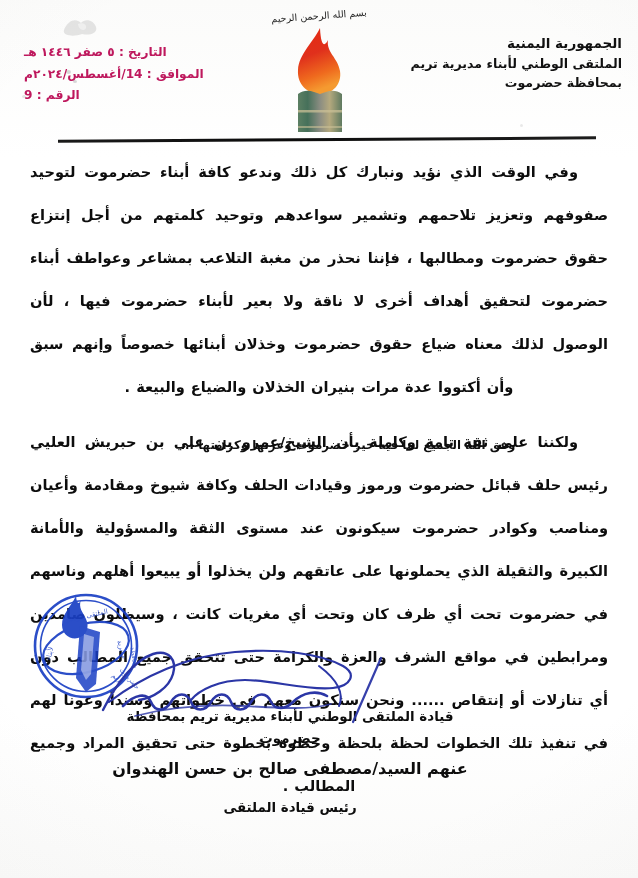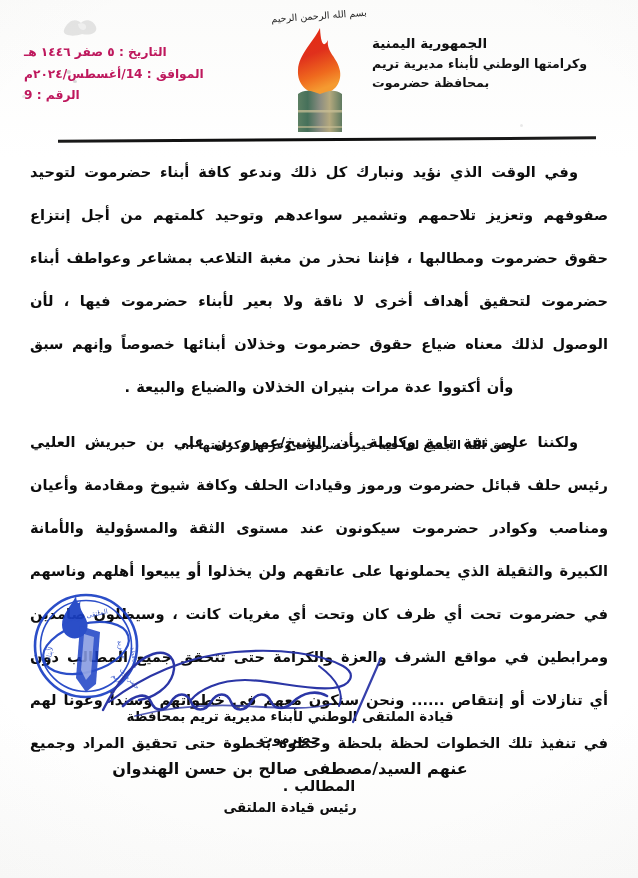--- a/index.html
+++ b/index.html
@@ -56,21 +56,21 @@
     width: 638px;
     height: 142px;
     z-index: 5;
   }
 
   .org-block {
     position: absolute;
     top: 33px;
     right: 16px;
     width: 250px;
-    text-align: left;
+    text-align: right;
     direction: rtl;
   }
   .org-line {
     font-family: "DejaVu Sans", sans-serif;
     font-weight: bold;
     color: #111111;
     line-height: 1.55;
     letter-spacing: 0.2px;
   }
   .org-line.l1 { font-size: 13.5px; }
@@ -219,21 +219,21 @@
   </svg>
   <div class="scan-speck" style="top:70px; left:66px; width:5px; height:4px;"></div>
   <div class="scan-speck" style="top:80px; left:73px; width:4px; height:3px;"></div>
   <div class="scan-speck" style="top:95px; left:22px; width:4px; height:3px; opacity:.35;"></div>
   <div class="scan-speck" style="top:124px; left:520px; width:3px; height:3px; opacity:.3;"></div>
 
   <div class="header">
 
     <div class="org-block">
       <div class="org-line l1">الجمهورية اليمنية</div>
-      <div class="org-line l2">وكرامتها الوطني لأبناء مديرية تريم</div>
+      <div class="org-line l2">الملتقى الوطني لأبناء مديرية تريم</div>
       <div class="org-line l3">بمحافظة حضرموت</div>
     </div>
 
     <div class="date-block">
       <div class="date-line">التاريخ : ٥ صفر ١٤٤٦ هـ</div>
       <div class="date-line">الموافق : 14/أغسطس/٢٠٢٤م</div>
       <div class="date-line">الرقم :   9</div>
     </div>
 
     <div class="logo">

